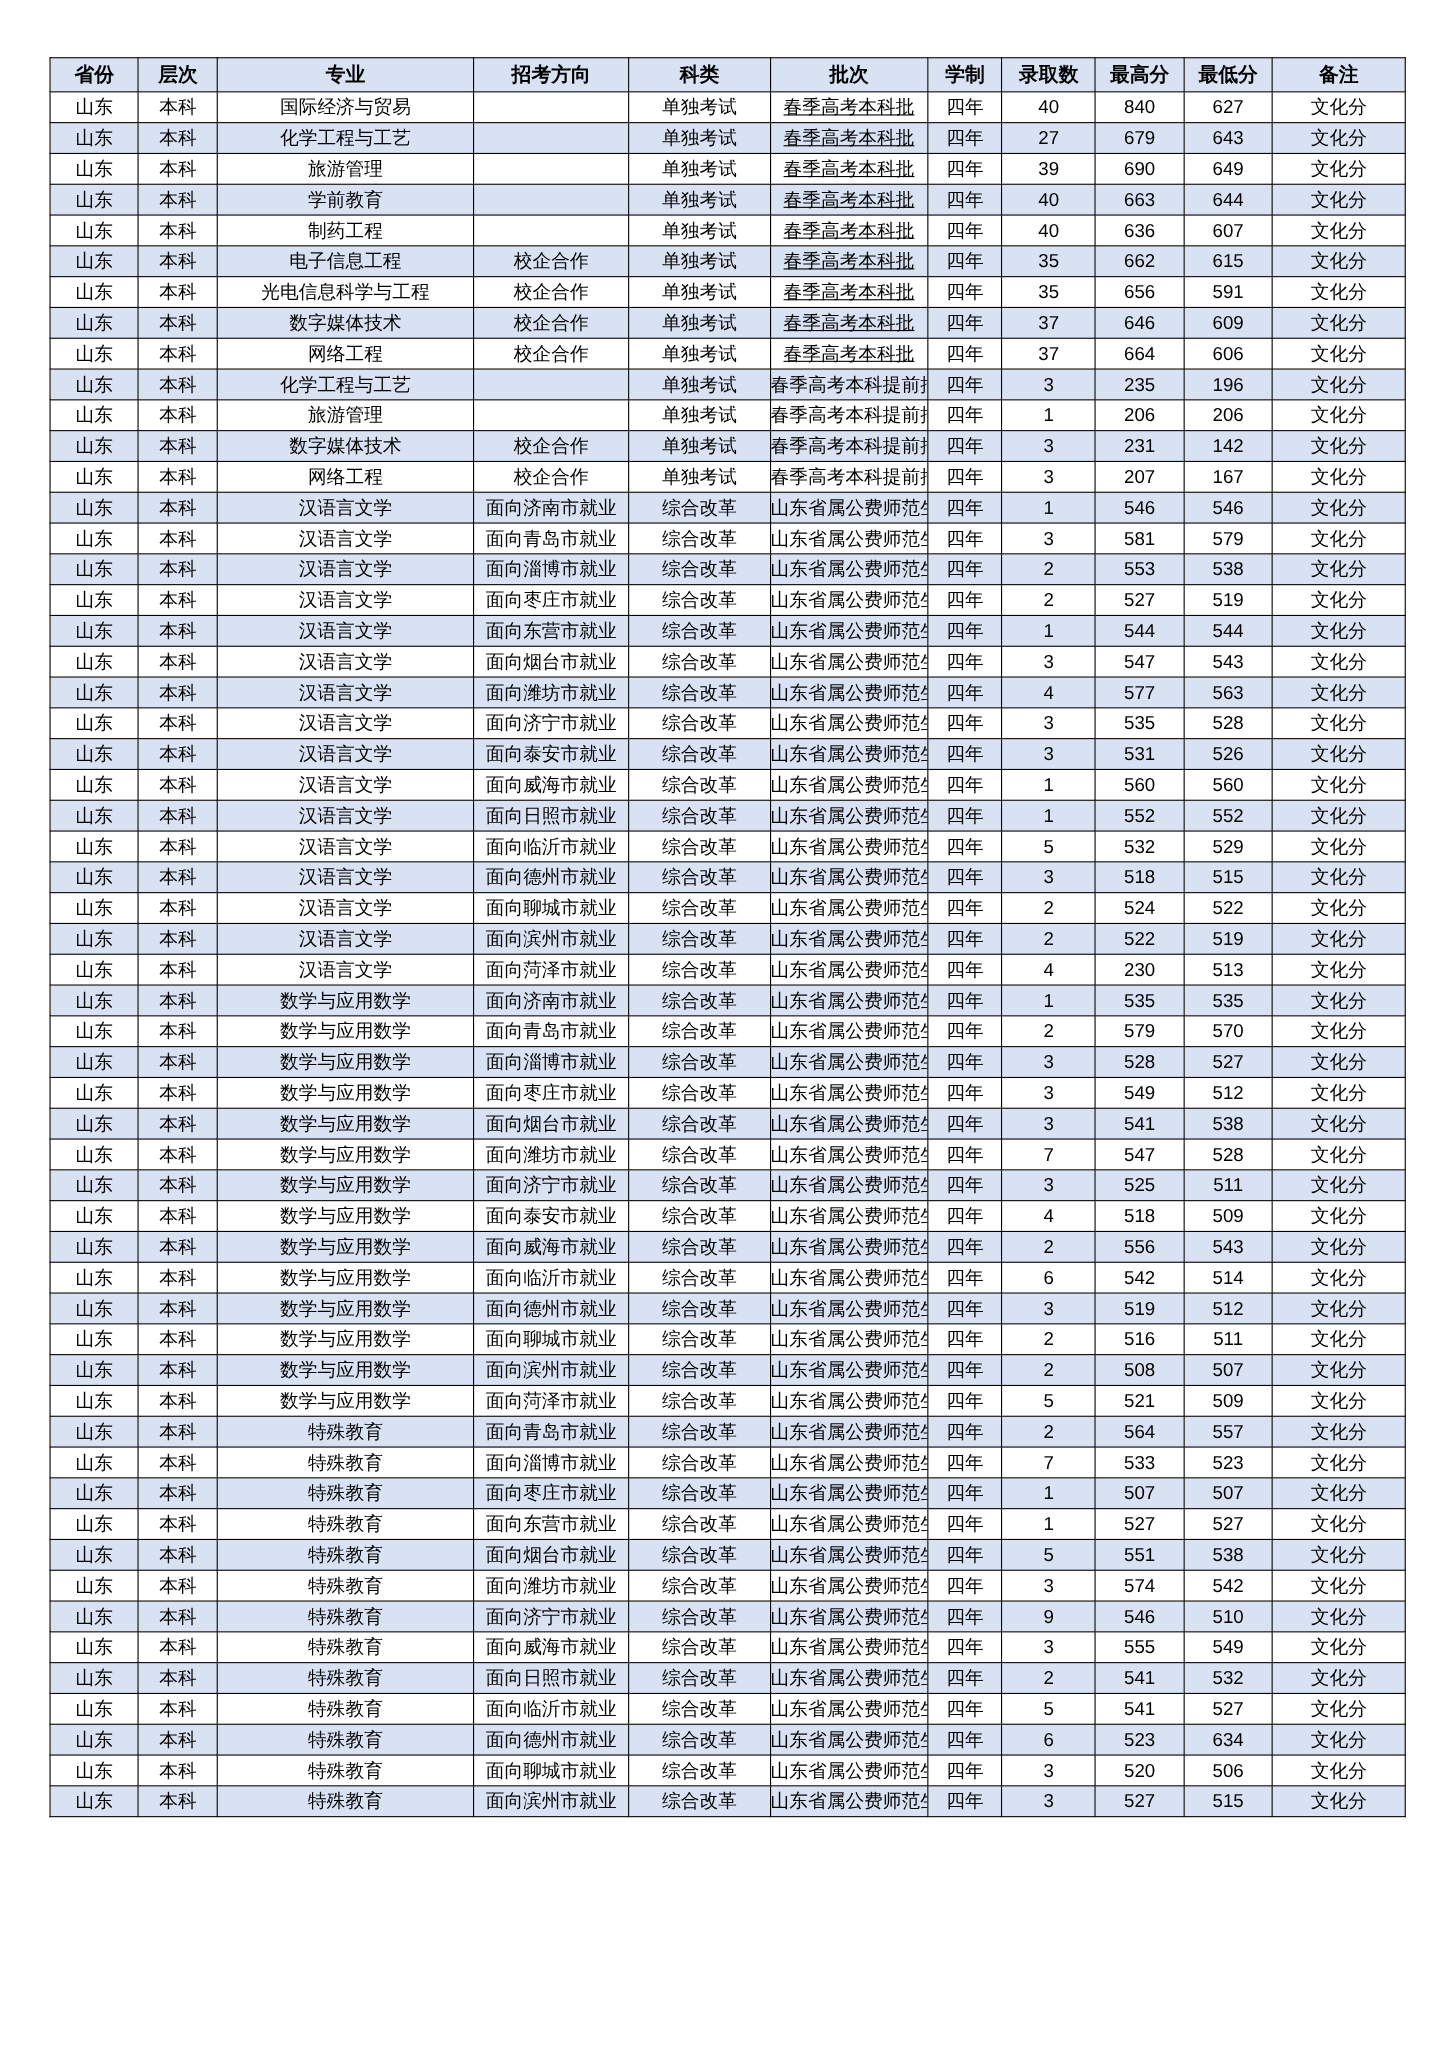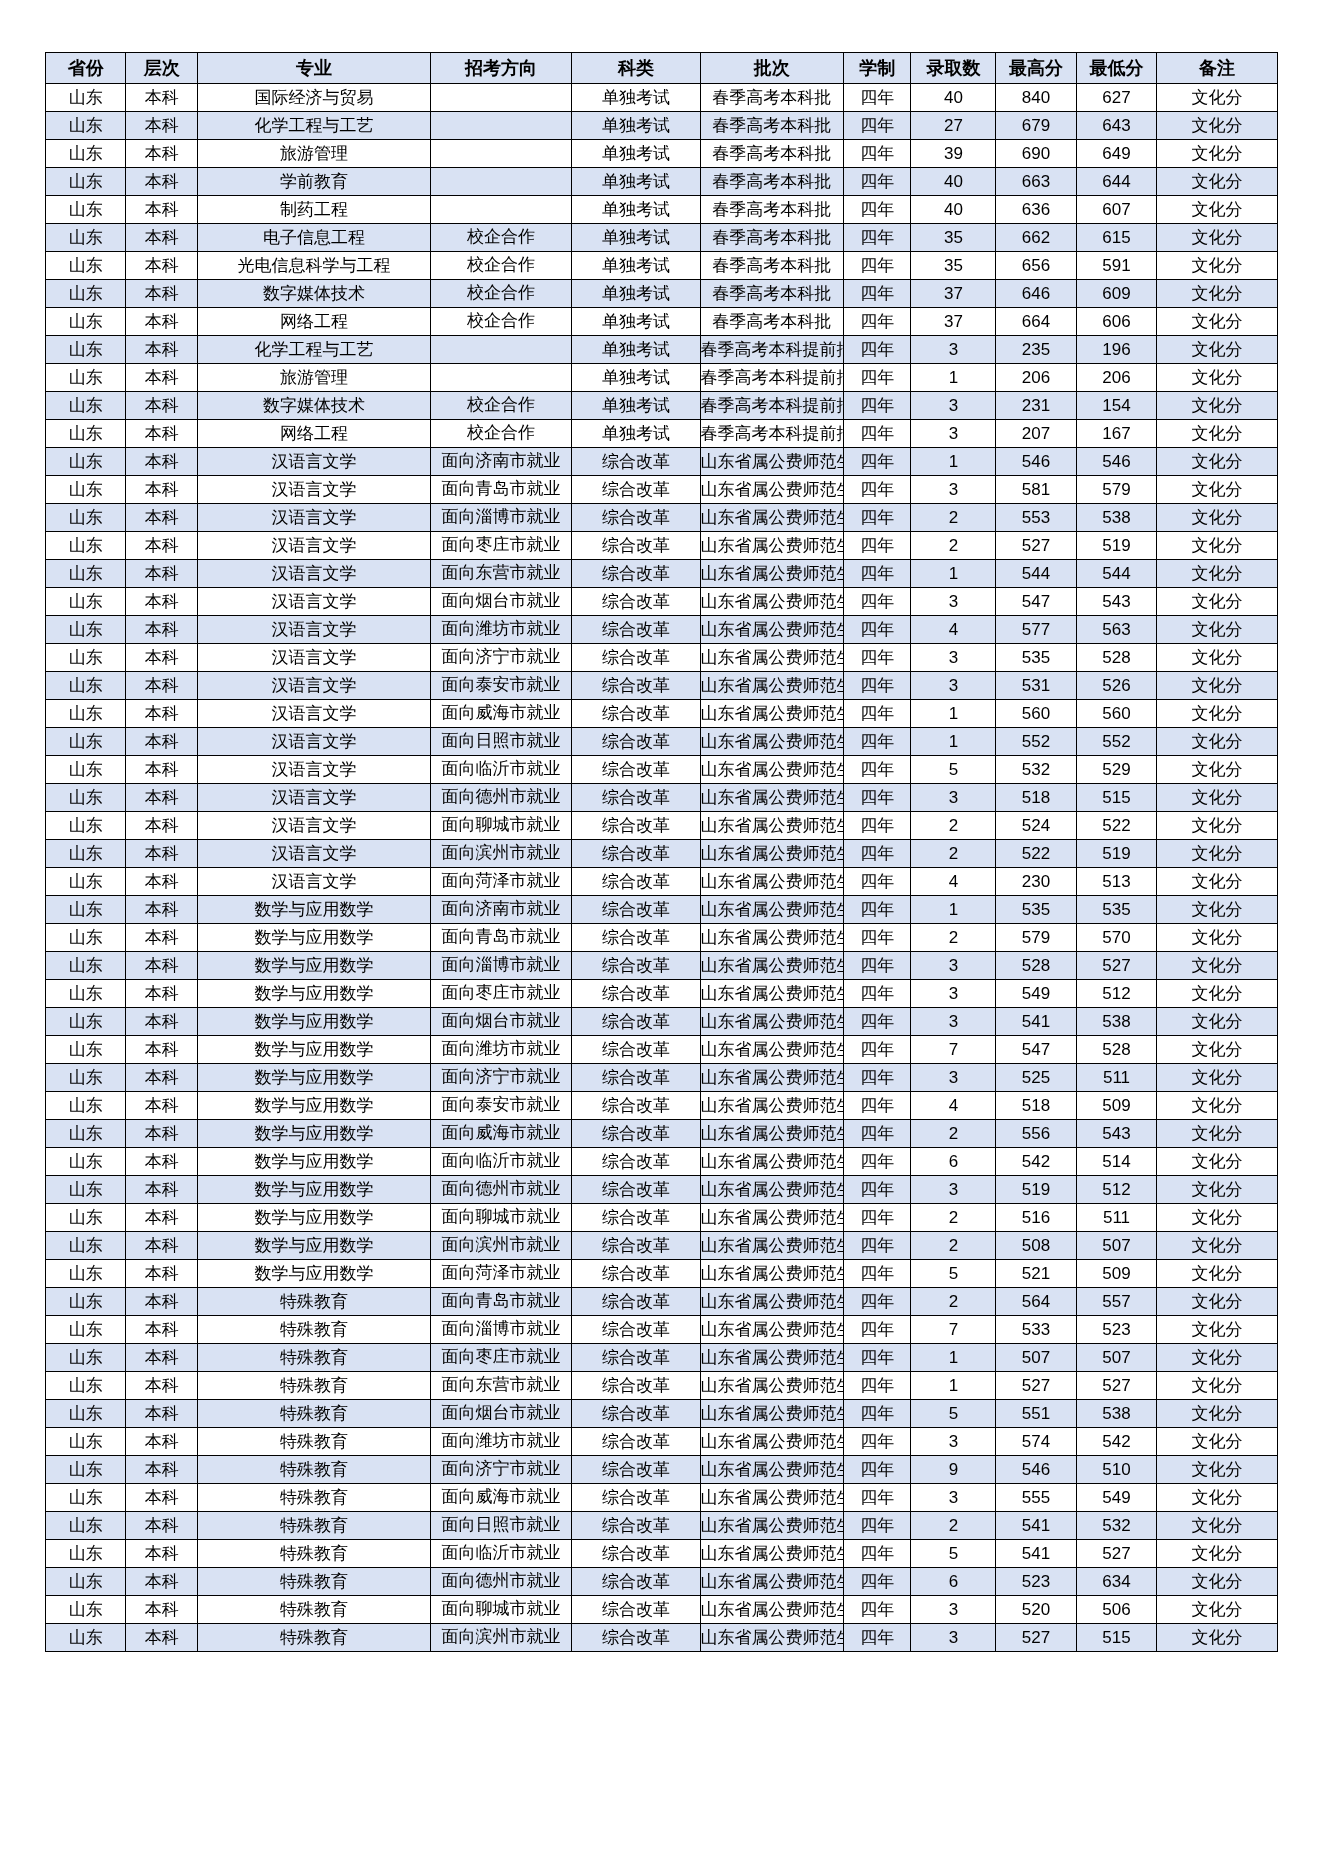--- a/index.html
+++ b/index.html
@@ -57,30 +57,30 @@
     line-height: 30px;
   }
   table.score-table tr.alt td {
     background: #d9e2f3;
   }
   table.score-table tr.plain td {
     background: #ffffff;
   }
   td.small {
     font-size: 12px;
+    text-decoration: underline;
   }
   td.smaller {
     font-size: 11px;
   }
   td.major {
     font-size: 17px;
   }
   td.dir {
     font-size: 13px;
-    font-family: Liberation Mono, monospace;
   }
 </style>
 </head>
 <body>
 
 <div class="page">
   <table class="score-table">
     <colgroup>
       <col class="c-province">
         <col class="c-level">
@@ -256,21 +256,21 @@
         <tr class="alt">
           <td>山东</td>
           <td>本科</td>
           <td class="major">数字媒体技术</td>
           <td class="dir">校企合作</td>
           <td>单独考试</td>
           <td class="smaller">春季高考本科提前批</td>
           <td>四年</td>
           <td>3</td>
           <td>231</td>
-          <td>154</td>
+          <td>142</td>
           <td>文化分</td>
         </tr>
         <tr class="plain">
           <td>山东</td>
           <td>本科</td>
           <td class="major">网络工程</td>
           <td class="dir">校企合作</td>
           <td>单独考试</td>
           <td class="smaller">春季高考本科提前批</td>
           <td>四年</td>

